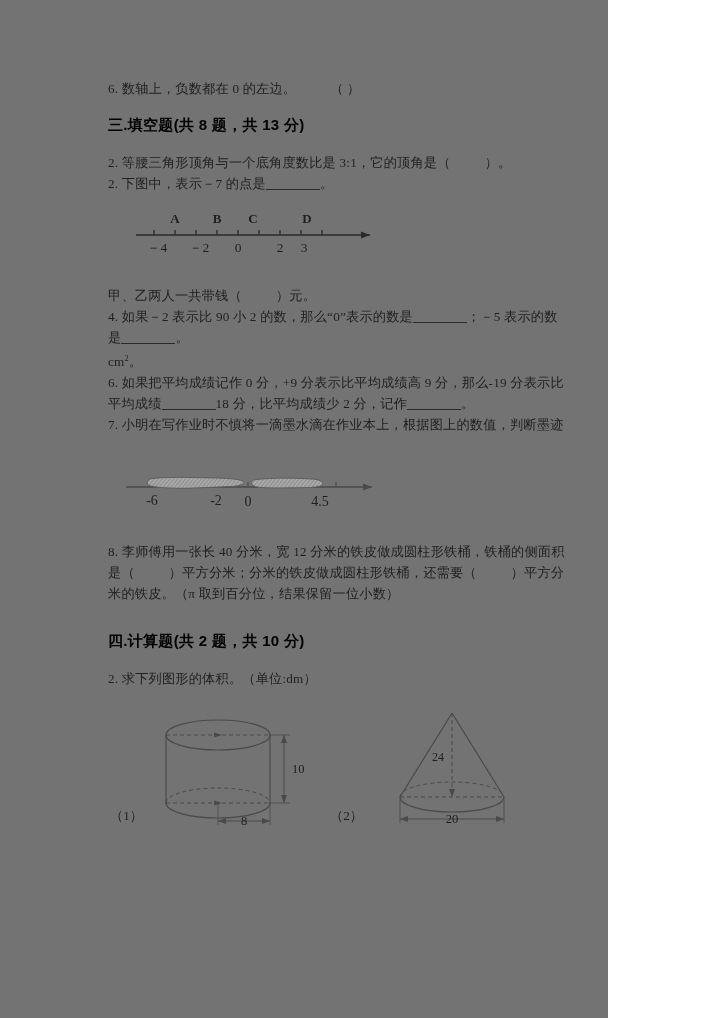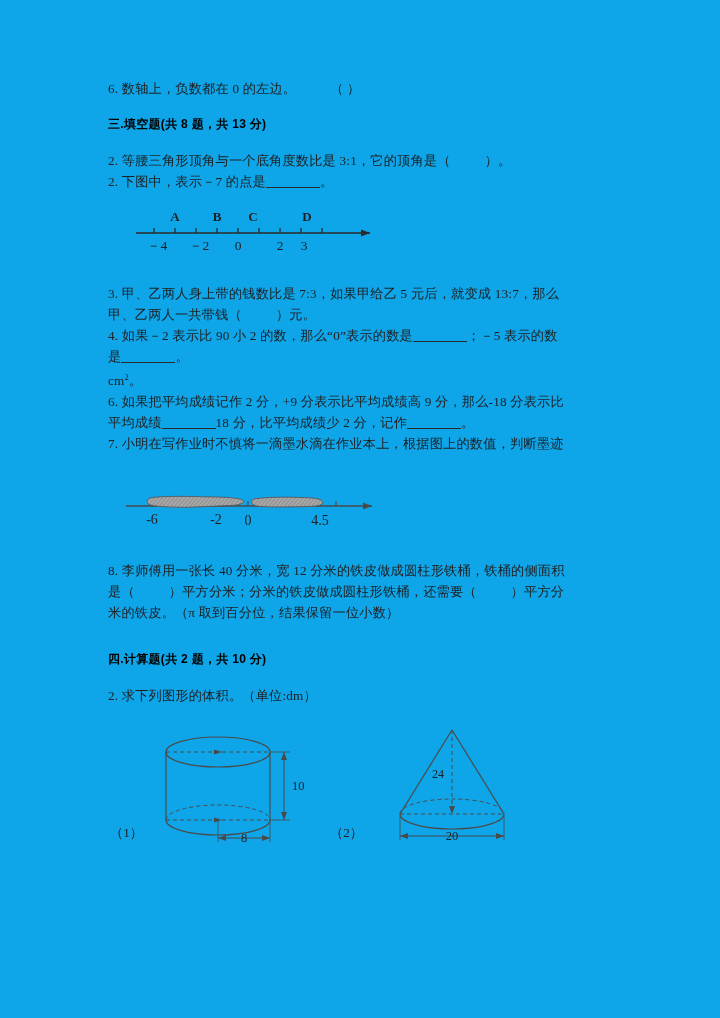--- a/index.html
+++ b/index.html
@@ -11,44 +11,44 @@
     width: 720px;
     height: 1018px;
     position: relative;
     font-family: "Liberation Serif", "DejaVu Serif", serif;
     color: #1a1a1a;
     overflow: hidden;
   }
   .page {
     position: absolute;
     left: 0; top: 0;
-    width: 720px;
+    width: 608px;
     height: 1018px;
-    background: #0ea5e9;
+    background: #737373;
   }
   .content {
     position: absolute;
     left: 108px;
     top: 78px;
     width: 512px;
   }
   .q-line {
     font-size: 13.2px;
     line-height: 21px;
     letter-spacing: 0.2px;
     color: #1f1f1f;
     text-align: justify;
   }
   .q-block {
     margin-bottom: 0px;
   }
   .section-head {
     font-family: "Liberation Sans", "DejaVu Sans", sans-serif;
     font-weight: bold;
-    font-size: 12px;
+    font-size: 15px;
     letter-spacing: 0.3px;
     color: #000;
   }
   .gap-sm { height: 11px; }
   .gap-md { height: 17px; }
   .gap-lg { height: 22px; }
   .gap-xl { height: 28px; }
   .blank {
     display: inline-block;
     border-bottom: 1px solid #2a2a2a;
@@ -143,39 +143,36 @@
           <text x="108" y="47">0</text>
           <text x="150" y="47">2</text>
           <text x="174" y="47">3</text>
         </g>
       </svg>
     </div>
 
     <div class="gap-lg"></div>
 
     <div class="q-line">
-      <span>3. 甲、乙两人身上带的钱数比是 7:3，如果甲给乙 5 元后，就变成 13:7，那么</span>
-    </div>
-    <div class="q-line">
       <span>甲、乙两人一共带钱（</span><span class="paren-gap"></span><span>）元。</span>
     </div>
 
     <div class="q-line">
       <span>4. 如果－2 表示比 90 小 2 的数，那么“0”表示的数是</span><span class="blank"></span><span>；－5 表示的数</span>
     </div>
     <div class="q-line">
       <span>是</span><span class="blank"></span><span>。</span>
     </div>
 
     <div class="q-line">
       <span>cm</span><sup class="sq">2</sup><span>。</span>
     </div>
 
     <div class="q-line">
-      <span>6. 如果把平均成绩记作 2 分，+9 分表示比平均成绩高 9 分，那么-18 分表示比</span>
+      <span>6. 如果把平均成绩记作 0 分，+9 分表示比平均成绩高 9 分，那么-19 分表示比</span>
     </div>
     <div class="q-line">
       <span>平均成绩</span><span class="blank"></span><span>18 分，比平均成绩少 2 分，记作</span><span class="blank"></span><span>。</span>
     </div>
 
     <div class="q-line">
       <span>7. 小明在写作业时不慎将一滴墨水滴在作业本上，根据图上的数值，判断墨迹</span>
     </div>
     <div class="gap-sm"></div>
 

